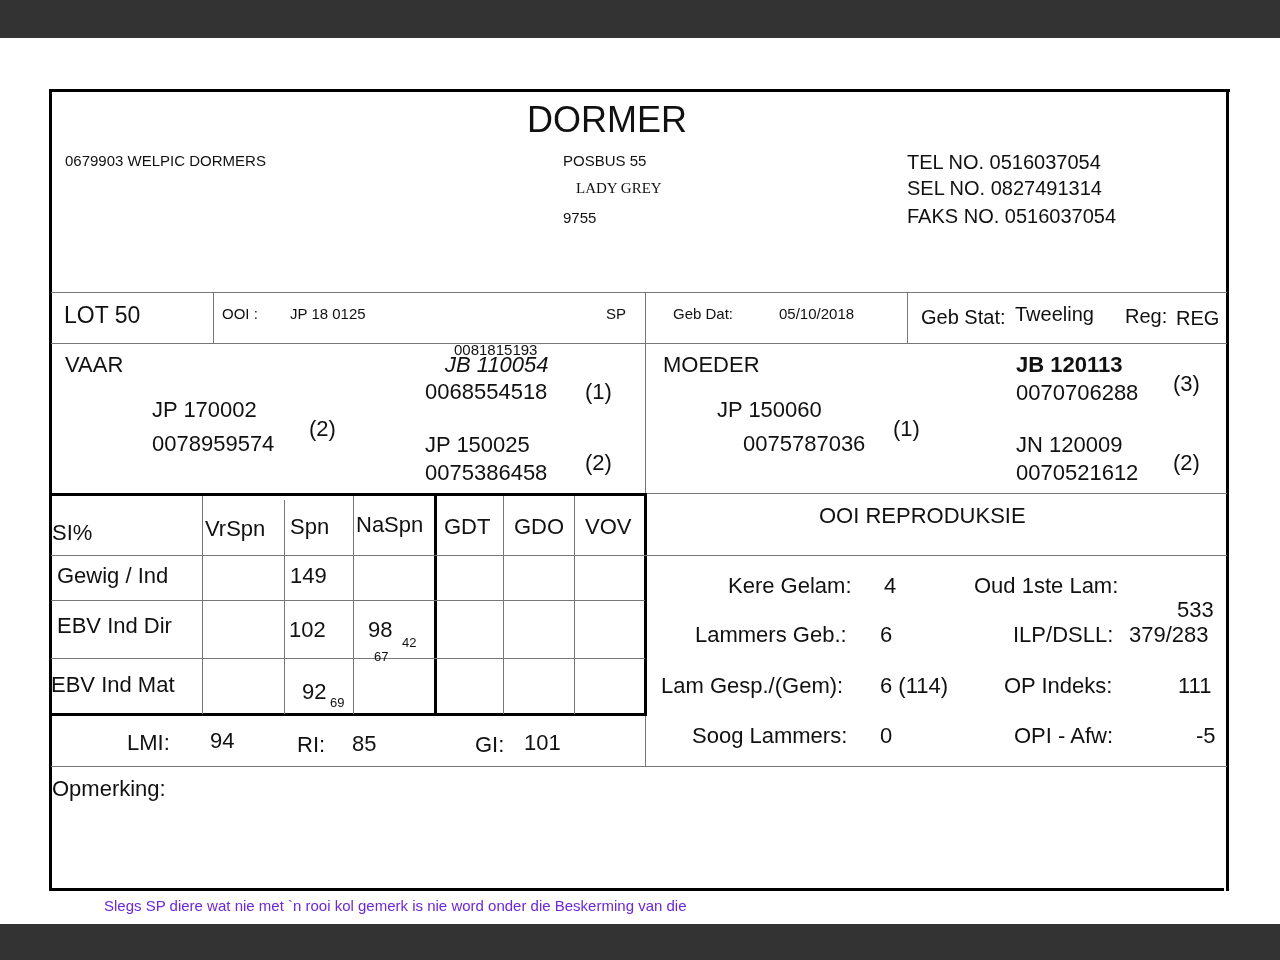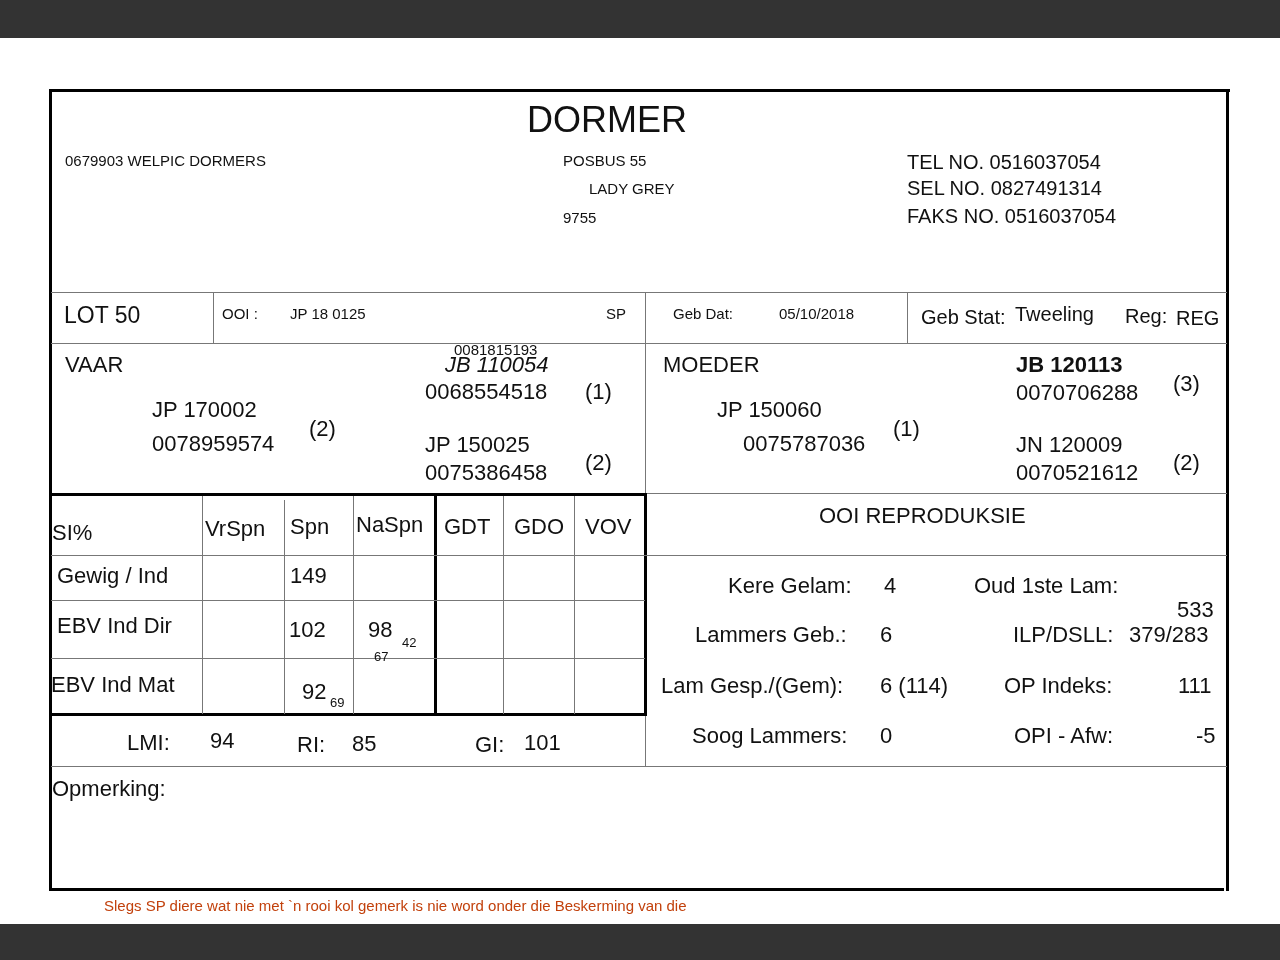--- a/index.html
+++ b/index.html
@@ -9,38 +9,38 @@
   .bottombar { position:absolute; left:0; top:924px; width:1280px; height:36px; background:#333333; }
   .abs { position:absolute; white-space:nowrap; line-height:1; }
   .hl { position:absolute; background:#777; height:1px; }
   .vl { position:absolute; background:#777; width:1px; }
   .hk { position:absolute; background:#000; height:3px; }
   .vk { position:absolute; background:#000; width:3px; }
   .f22 { font-size:22px; }
   .f20 { font-size:20px; }
   .f23 { font-size:15px; }
   .sub { font-size:13px; }
-  .red { color:#c2410c; }
+  .red { color:#6d28d9; }
 </style>
 </head>
 <body>
 
 <div class="topbar"></div>
 
 <div>
 
   <div class="hk" style="left:49px;top:89px;width:1181px;"></div>
   <div class="hk" style="left:49px;top:888px;width:1175px;"></div>
   <div class="vk" style="left:49px;top:89px;height:802px;"></div>
   <div class="vk" style="left:1226px;top:89px;height:802px;"></div>
 
   <div class="abs" style="left:527px;top:102px;font-size:36px;">DORMER</div>
   <div class="abs f23" style="left:65px;top:153px;">0679903  WELPIC DORMERS</div>
   <div class="abs f23" style="left:563px;top:153px;">POSBUS 55</div>
-  <div class="abs f23" style="left:589px;top:181px;">LADY GREY</div>
+  <div class="abs f23" style="left:576px;top:181px;font-family:Liberation Serif, serif;">LADY GREY</div>
   <div class="abs f23" style="left:563px;top:210px;">9755</div>
   <div class="abs f20" style="left:907px;top:152px;">TEL NO. 0516037054</div>
   <div class="abs f20" style="left:907px;top:178px;">SEL NO. 0827491314</div>
   <div class="abs f20" style="left:907px;top:206px;">FAKS NO. 0516037054</div>
 
   <div class="hl" style="left:51px;top:292px;width:1176px;"></div>
   <div class="hl" style="left:51px;top:343px;width:1176px;"></div>
   <div class="vl" style="left:213px;top:292px;height:51px;"></div>
   <div class="vl" style="left:645px;top:292px;height:475px;"></div>
   <div class="vl" style="left:907px;top:292px;height:51px;"></div>

